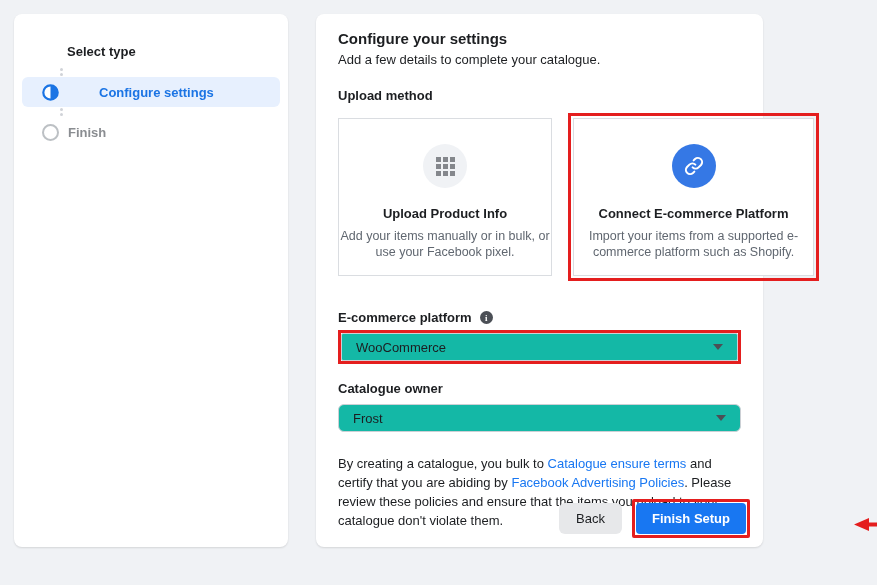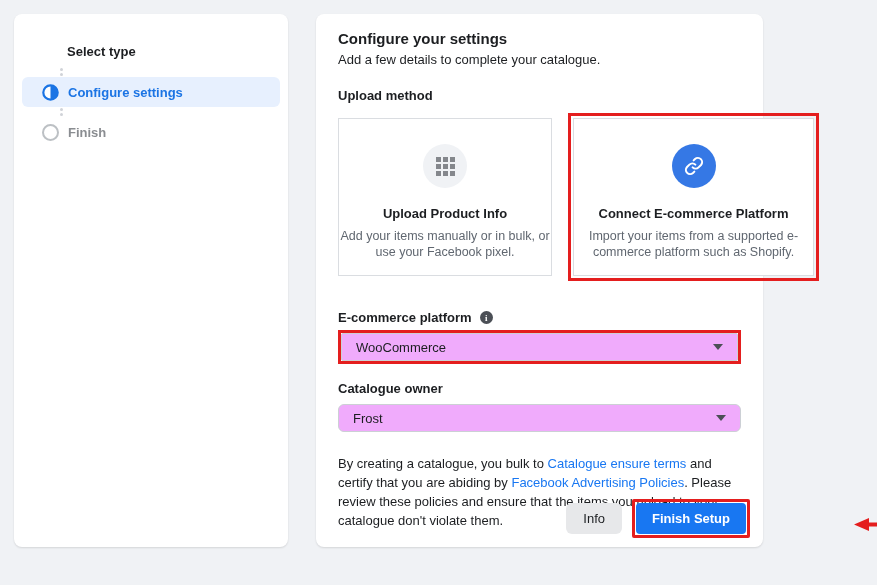--- a/index.html
+++ b/index.html
@@ -22,20 +22,21 @@
   .step-row { display:flex; align-items:center; height:30px; }
   .step-row .label { font-size:13px; font-weight:bold; }
   .row-select-type { padding-left:53px; height:22px; }
   .row-select-type .label { color:#1c1e21; }
   .row-active {
     margin:0 8px 0 8px;
     padding-left:20px;
     background:#e7f0fe;
     border-radius:6px;
     height:30px;
+    gap:31px;
   }
   .row-active .label { color:#1b74e4; }
   .row-pending { padding-left:28px; }
   .row-pending .label { color:#8a8d91; }
   .step-icon { width:17px; height:17px; margin-right:9px; display:inline-flex; }
   .empty-circle {
     width:17px; height:17px; border:2px solid #bcc0c4; border-radius:50%;
   }
   .dots { padding-left:46px; height:10px; display:flex; flex-direction:column; justify-content:space-evenly; }
   .dots i { display:block; width:3px; height:3px; background:#d0d3d8; border-radius:50%; }
@@ -71,21 +72,21 @@
   
   .field-label { font-size:13px; font-weight:bold; margin-top:29px; display:flex; align-items:center; gap:8px; }
   .field-label.second { margin-top:17px; }
   .info-icon {
     width:13px; height:13px; border-radius:50%;
     background:#4b4f56; color:#fff;
     font-size:9px; font-weight:bold; font-family:"Liberation Serif", serif;
     display:inline-flex; align-items:center; justify-content:center;
   }
   .select {
-    height:28px; background:#f0abfc;
+    height:28px; background:#14b8a6;
     border:1px solid #ccd0d5; border-radius:6px;
     display:flex; align-items:center; justify-content:space-between;
     padding:0 14px; font-size:13px; cursor:pointer;
   }
   .annot-select .select { border-radius:2px; }
   .select.owner { margin-top:8px; }
   .caret {
     width:0; height:0;
     border-left:5px solid transparent; border-right:5px solid transparent;
     border-top:6px solid #4b4f56;
@@ -186,21 +187,21 @@
     <span>Catalogue owner</span>
   </div>
   <div class="select owner">
     <span>Frost</span>
     <span class="caret"></span>
   </div>
 
   <p class="legal"><span>By creating a catalogue, you bulk to </span><a>Catalogue ensure terms</a><span> and certify that you are abiding by </span><a>Facebook Advertising Policies</a><span>. Please review these policies and ensure that the items you upload to your catalogue don't violate them.</span></p>
 
   <div class="buttons-row">
-    <button class="btn btn-back">Info</button>
+    <button class="btn btn-back">Back</button>
     <span class="annot annot-btn">
       <button class="btn btn-finish">Finish Setup</button>
     </span>
   </div>
 </div>
 
 <svg class="red-arrow" width="23" height="15" viewBox="0 0 23 15">
   <polygon points="0,7.5 15,1 15,14" fill="#e41e1e"></polygon>
   <rect x="14" y="5.5" width="9" height="4" fill="#e41e1e"></rect>
 </svg>

